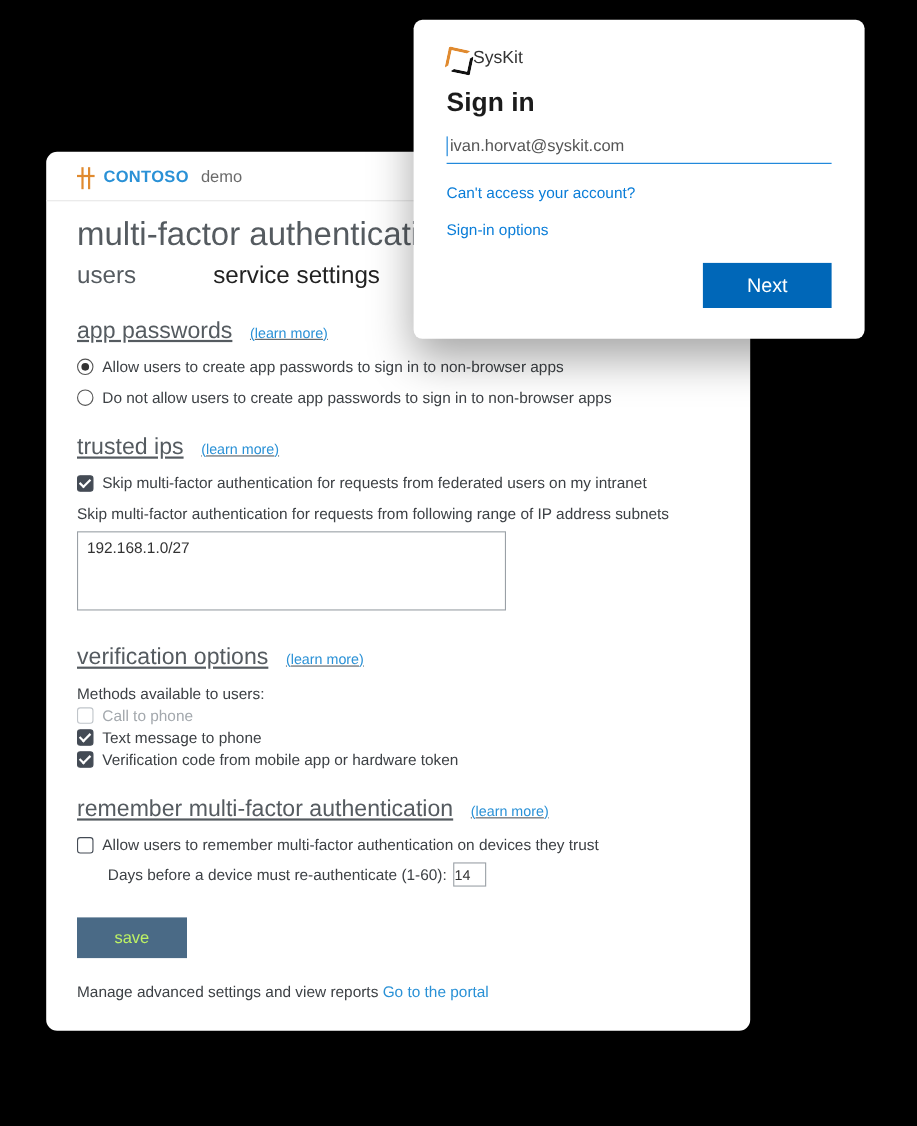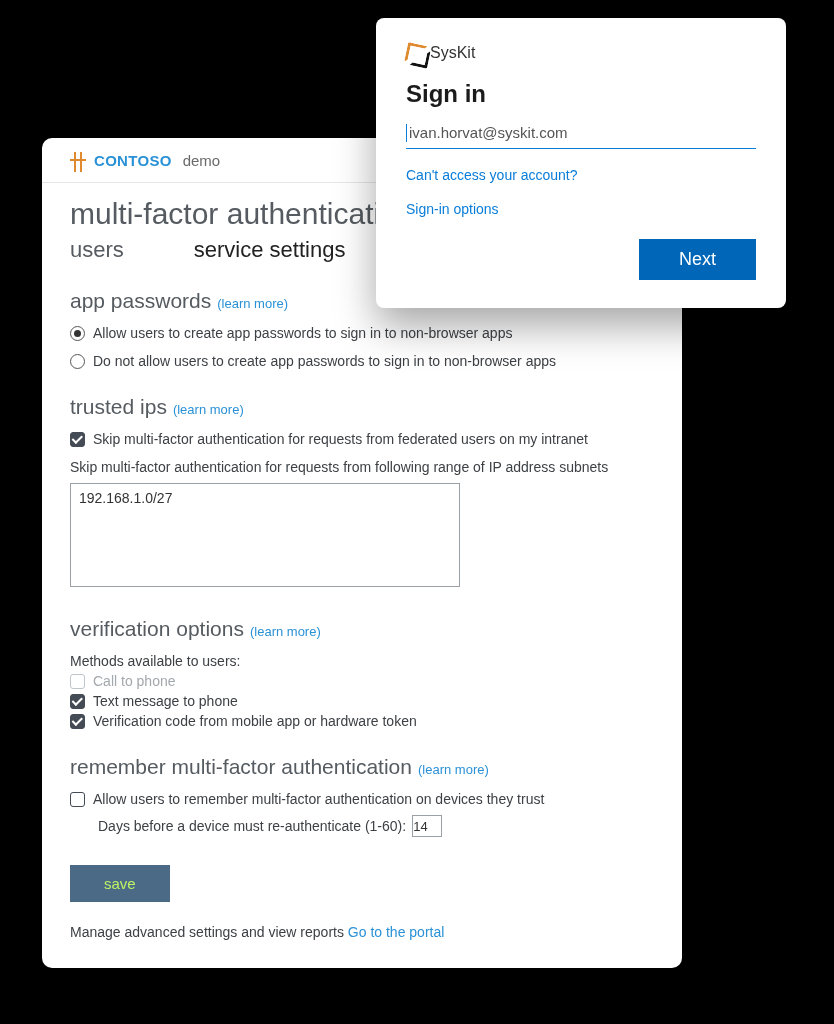--- a/index.html
+++ b/index.html
@@ -68,21 +68,21 @@
     color: #555b60;
     font-weight: 300;
   }
   .tab.active { color: #222; font-weight: 400; margin-left: 48px; }
 
   .section-title {
     font-weight: 300;
     color: #555b60;
     font-size: 21px;
     margin-top: 26px;
-    display: flex; align-items: baseline; gap: 6px;
+    display: flex; align-items: baseline; gap: 16px; text-decoration: underline;
   }
   .learn-more { font-size: 13px; color: #2a91d6; cursor: pointer;}
 
   .radio-line, .check-line {
     display: flex; align-items: center; gap: 8px;
     font-size: 14px; color: #3d4145;
     margin-top: 12px;
   }
   .radio {
     width: 15px; height: 15px;
@@ -107,21 +107,21 @@
     border-bottom: 2px solid #fff;
     transform: rotate(-45deg) translate(0,-1px);
   }
   .check.disabled { border-color: #c0c5ca; }
   .disabled-text { color: #a3a8ad; }
 
   .desc {
     font-size: 14px; color: #3d4145; margin-top: 12px;
   }
   textarea.ip-box {
-    margin-top: 8px; width: 390px; height: 104px;
+    margin-top: 8px; width: 390px; height: 72px;
     border: 1px solid #9aa0a6; padding: 6px 8px;
     font-family: inherit; font-size: 14px; color: #333;
     resize: none;
   }
   .method-list .check-line { margin-top: 4px; }
 
   .days-row {
     display: flex; align-items: center; gap: 6px;
     font-size: 14px; color: #3d4145; margin-top: 8px; margin-left: 28px;
   }

